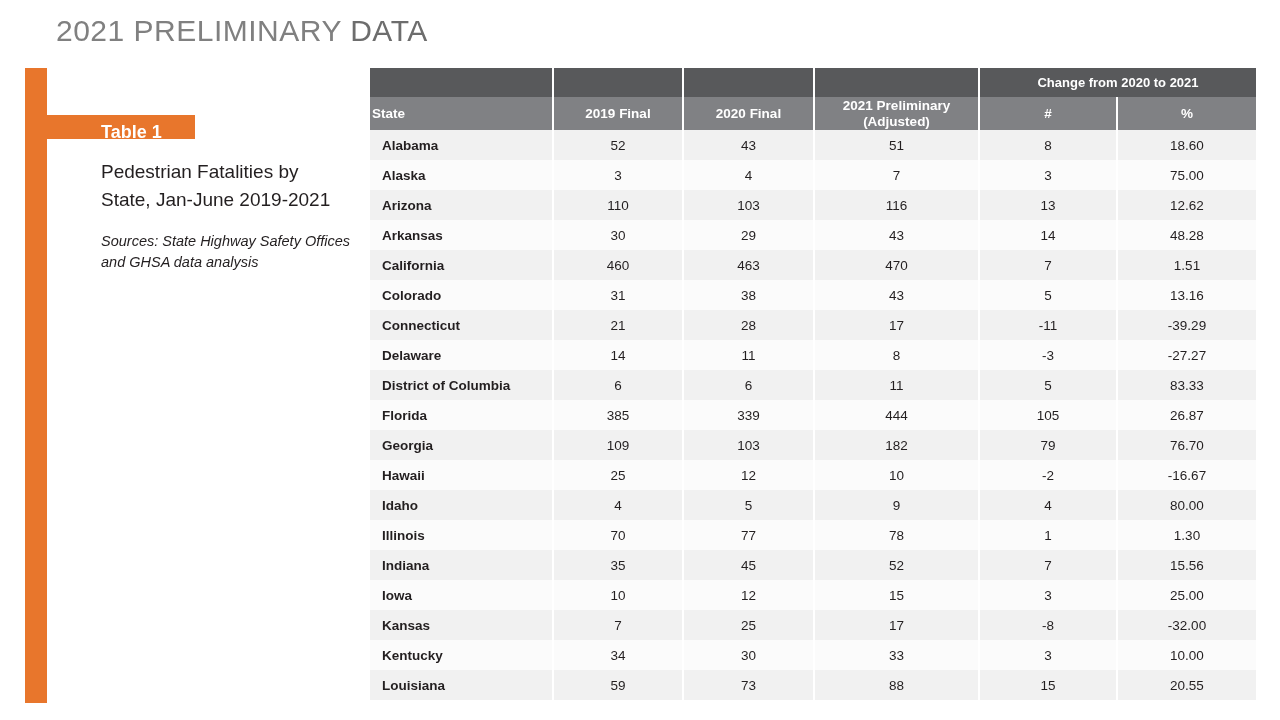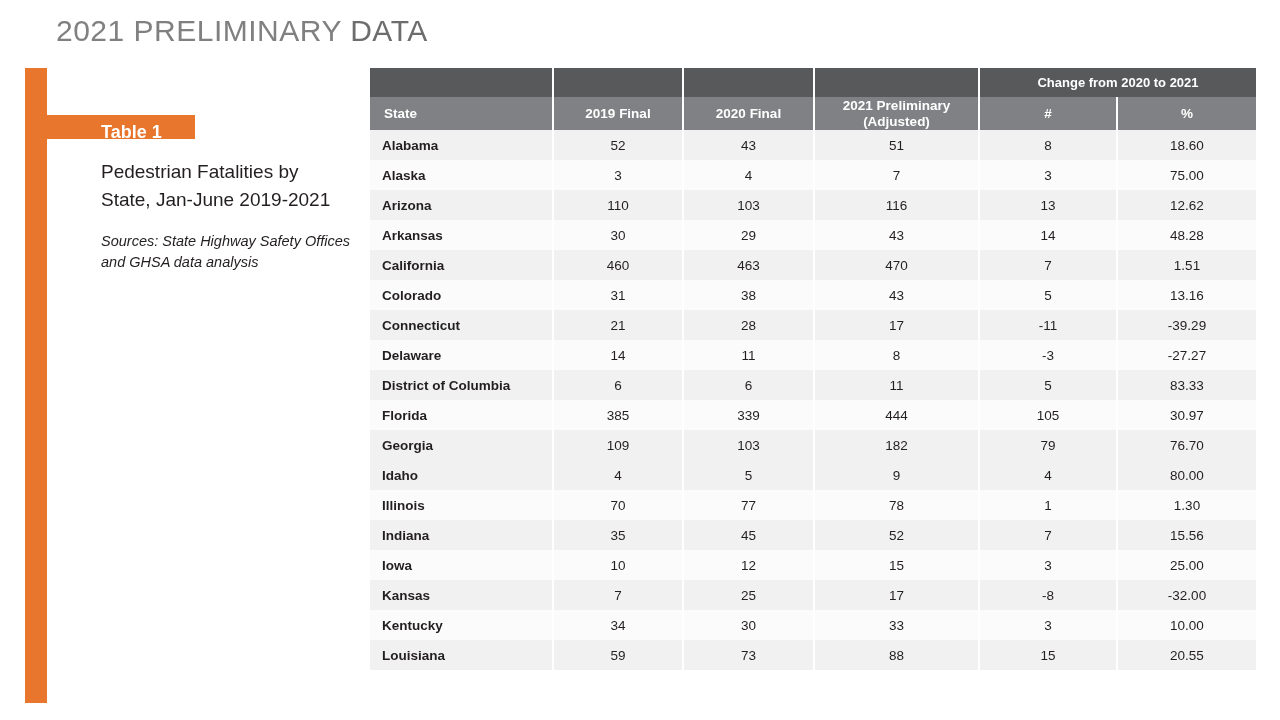--- a/index.html
+++ b/index.html
@@ -115,21 +115,21 @@
     font-size: 13.5px;
     font-weight: bold;
     height: 33px;
     vertical-align: middle;
     text-align: center;
     border-right: 2px solid #ffffff;
     line-height: 1.15;
   }
   .hdr-bot th.state-h {
     text-align: left;
-    padding-left: 14px;
+    padding-left: 2px;
     background: #808184;
   }
   .hdr-top th:last-child, .hdr-bot th:last-child { border-right: none; }
 
   tbody td {
     height: 30px;
     font-size: 13.5px;
     color: #231f20;
     text-align: center;
     vertical-align: middle;
@@ -267,30 +267,38 @@
             <td>11</td>
             <td>5</td>
             <td>83.33</td>
           </tr>
           <tr class="even">
             <td class="state">Florida</td>
             <td>385</td>
             <td>339</td>
             <td>444</td>
             <td>105</td>
-            <td>30.97</td>
+            <td>26.87</td>
           </tr>
           <tr class="odd">
             <td class="state">Georgia</td>
             <td>109</td>
             <td>103</td>
             <td>182</td>
             <td>79</td>
             <td>76.70</td>
           </tr>
+          <tr class="even">
+            <td class="state">Hawaii</td>
+            <td>25</td>
+            <td>12</td>
+            <td>10</td>
+            <td>-2</td>
+            <td>-16.67</td>
+          </tr>
           <tr class="odd">
             <td class="state">Idaho</td>
             <td>4</td>
             <td>5</td>
             <td>9</td>
             <td>4</td>
             <td>80.00</td>
           </tr>
           <tr class="even">
             <td class="state">Illinois</td>

